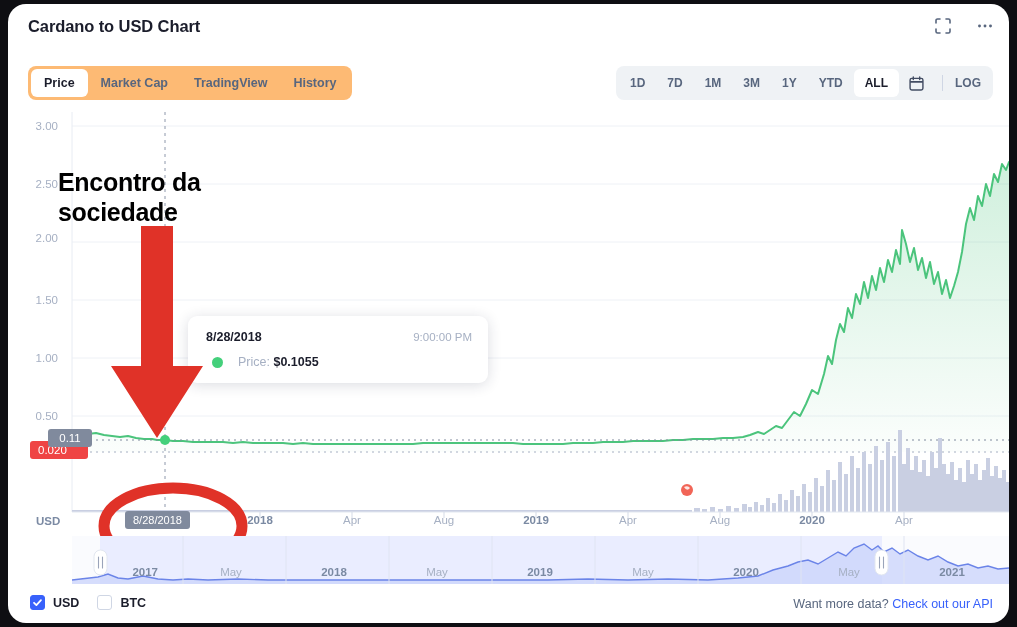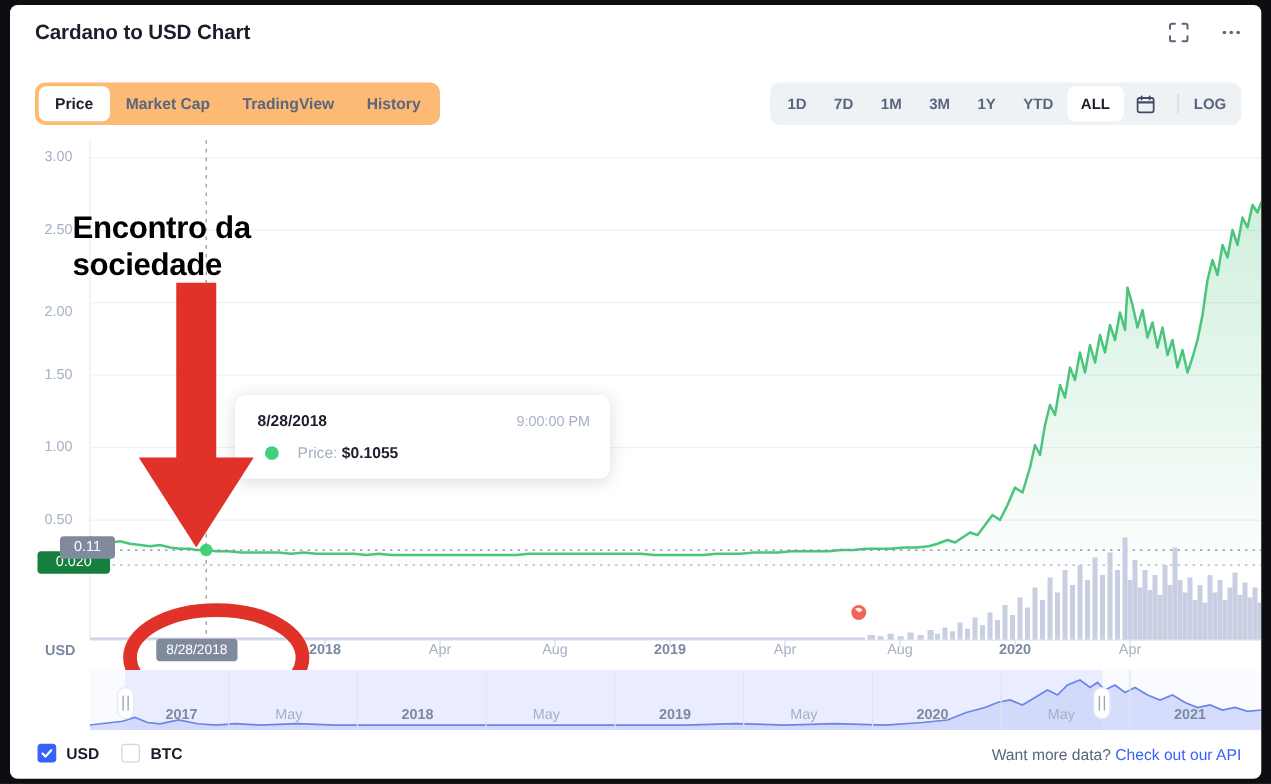--- a/index.html
+++ b/index.html
@@ -7,21 +7,21 @@
     width: 1017px; height: 627px;
     background: #0e0e12;
     font-family: "Liberation Sans", sans-serif;
     overflow: hidden;
   }
   #card {
     position: absolute;
     left: 8px; top: 4px;
     width: 1001px; height: 619px;
     background: #ffffff;
-    border-radius: 6px;
+    border-radius: 18px;
     overflow: hidden;
   }
 
   
   #header-row {
     position: absolute; left: 0; top: 0; width: 100%; height: 48px;
   }
   #page-title {
     position: absolute; left: 20px; top: 13px;
     font-size: 16.5px; font-weight: bold; color: #1b1d2b;
@@ -75,22 +75,22 @@
     text-align: right; width: 44px; font-weight: normal;
   }
   .xlab {
     position: absolute; font-size: 11.5px; color: #a6b0c3; text-align: center;
     width: 60px;
   }
   .xlab.bold { color: #7b8aa3; font-weight: bold; }
 
   #yaxis-badge-low {
     position: absolute; left: 22px; top: 437px;
-    background: #15803d; color: #ffffff; font-size: 11.5px;
-    padding: 3px 8px; border-radius: 3px; min-width: 58px; text-align: center;
+    background: #ef4444; color: #ffffff; font-size: 11.5px;
+    padding: 3px 8px; border-radius: 3px; min-width: 58px; text-align: left;
   }
   #yaxis-badge-cross {
     position: absolute; left: 40px; top: 425px;
     background: #808a9d; color: #ffffff; font-size: 11.5px;
     padding: 3px 8px; border-radius: 3px; min-width: 44px; text-align: center;
   }
   #usd-axis-label {
     position: absolute; left: 28px; top: 511px;
     font-size: 11.5px; font-weight: bold; color: #7b8aa3;
   }
@@ -344,21 +344,21 @@
           <line x1="620" y1="400" x2="620" y2="406"></line>
         <line x1="712" y1="400" x2="712" y2="406"></line>
           <line x1="804" y1="400" x2="804" y2="406"></line>
         <line x1="896" y1="400" x2="896" y2="406"></line>
       </g>
     </svg>
   </div>
 
   <div class="ylab" style="left:6px; top:116px;">3.00</div>
   <div class="ylab" style="left:6px; top:174px;">2.50</div>
-  <div class="ylab" style="left:6px; top:240px;">2.00</div>
+  <div class="ylab" style="left:6px; top:228px;">2.00</div>
   <div class="ylab" style="left:6px; top:290px;">1.50</div>
   <div class="ylab" style="left:6px; top:348px;">1.00</div>
   <div class="ylab" style="left:6px; top:406px;">0.50</div>
 
   <div id="yaxis-badge-low">0.020</div>
   <div id="yaxis-badge-cross">0.11</div>
 
   <div id="usd-axis-label">USD</div>
   <div id="xaxis-badge">8/28/2018</div>
   <div class="xlab bold" style="left:222px; top:510px;">2018</div>

